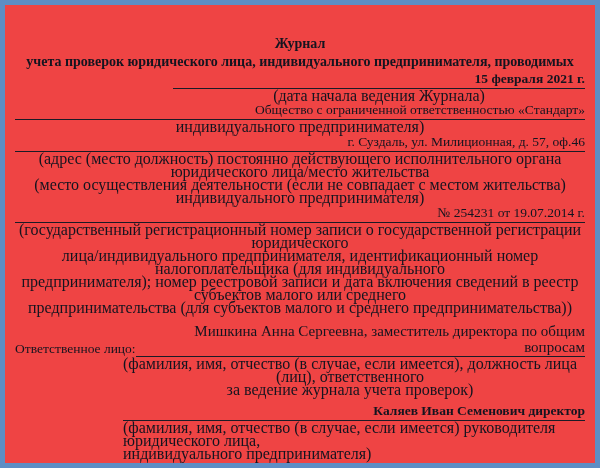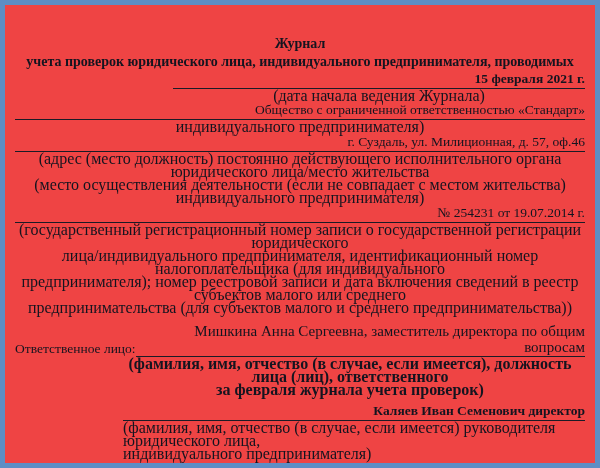--- a/index.html
+++ b/index.html
@@ -26,21 +26,21 @@
 
   .field-org  { }
   .field-addr { margin-top: 1px; }
   .field-reg  { margin-top: 1px; }
 
   .row { display: flex; align-items: flex-end; }
   .row .label { font-size: 13.5px; line-height: 16px; white-space: nowrap; }
   .row .line  { flex: 1; font-size: 15px; line-height: 16px; padding-bottom: 1px; padding-left: 9px; }
 
   .resp-block { margin-top: 9px; }
-  .resp-captions { margin-left: 100px; text-align: center; font-weight: bold; }
+  .resp-captions { margin-left: 100px; text-align: center; }
 
   .head-block { margin-top: 7px; }
   .head-value-wrap { margin-left: 108px; font-weight: bold; }
   .head-captions { margin-left: 108px; text-align: left; }
 
   .sig-block { margin-top: 13px; margin-left: 108px; }
   .sig-value { font-style: italic; }
   .seal-wrap { margin-left: 165px; text-align: left; }
 </style>
 </head>
@@ -78,21 +78,21 @@
     <div class="caption center">предпринимательства (для субъектов малого и среднего предпринимательства))</div>
   </div>
 
   <div class="resp-block">
     <div class="row">
       <span class="label">Ответственное лицо:</span>
       <span class="line u">Мишкина Анна Сергеевна, заместитель директора по общим вопросам</span>
     </div>
     <div class="resp-captions">
       <div class="caption">(фамилия, имя, отчество (в случае, если имеется), должность лица (лиц), ответственного</div>
-      <div class="caption">за февраля журнала учета проверок)</div>
+      <div class="caption">за ведение журнала учета проверок)</div>
     </div>
   </div>
 
   <div class="head-block">
     <div class="head-value-wrap">
       <div class="value u">Каляев Иван Семенович директор</div>
     </div>
     <div class="head-captions">
       <div class="caption">(фамилия, имя, отчество (в случае, если имеется) руководителя юридического лица,</div>
       <div class="caption">индивидуального предпринимателя)</div>

